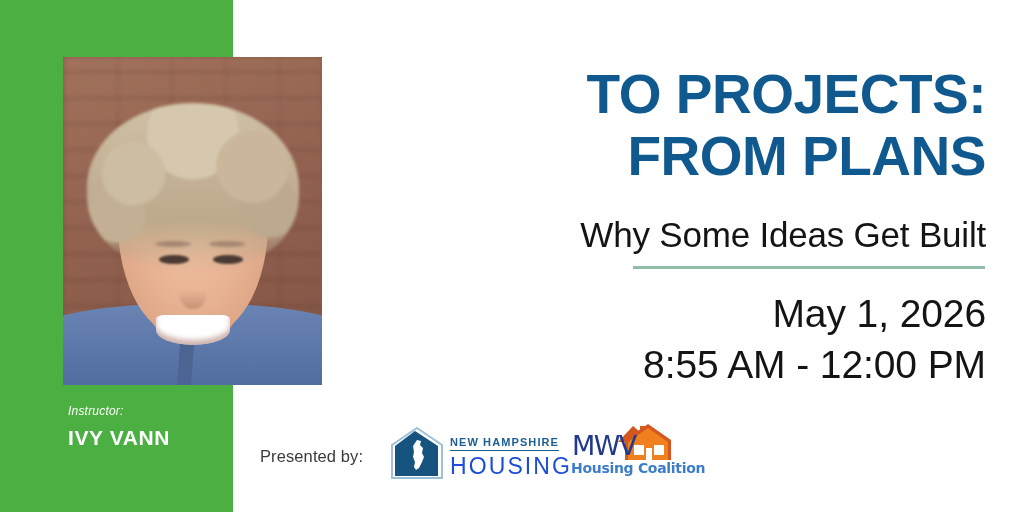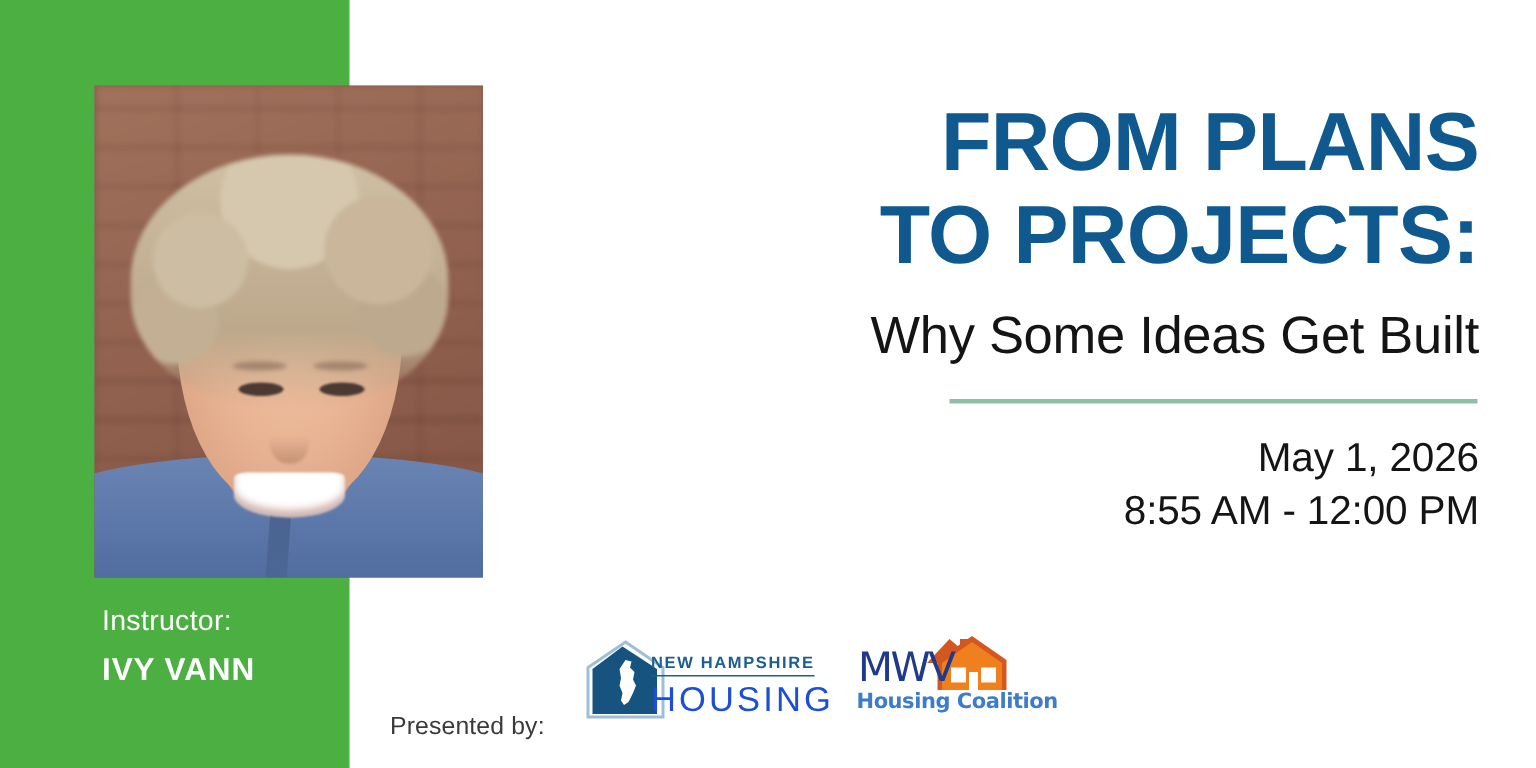--- a/index.html
+++ b/index.html
@@ -28,24 +28,25 @@
     background: #4caf42;
   }
   .instructor-block {
     position: absolute;
     left: 68px;
     top: 404px;
     width: 165px;
   }
   .instructor-label {
     color: #ffffff;
-    font-size: 19px;
+    font-size: 12px;
     font-weight: 400;
     letter-spacing: 0.2px;
     line-height: 1.2;
+    font-style: italic;
   }
   .instructor-name {
     color: #ffffff;
     font-size: 21px;
     font-weight: 700;
     letter-spacing: 0.6px;
     line-height: 1.2;
     margin-top: 7px;
   }
 
@@ -189,76 +190,75 @@
     letter-spacing: -0.5px;
     line-height: 1.12;
     text-transform: uppercase;
   }
   .subtitle {
     color: #141414;
     font-size: 35px;
     font-weight: 400;
     letter-spacing: -0.2px;
     line-height: 1.2;
-    margin-top: 16px;
+    margin-top: 27px;
   }
 
   .divider {
     position: absolute;
     left: 633px;
     top: 266px;
     width: 352px;
     height: 3px;
     background: #8fbda8;
   }
 
   .details-block {
     position: absolute;
     left: 560px;
     top: 288px;
     width: 426px;
     text-align: right;
   }
   .detail-line {
     color: #141414;
-    font-size: 27px;
+    font-size: 39px;
     font-weight: 400;
     letter-spacing: -0.1px;
     line-height: 1.31;
   }
 
   
   .presented-label {
     position: absolute;
     left: 260px;
     top: 447px;
     color: #3a3a3a;
     font-size: 16.5px;
     font-weight: 400;
     letter-spacing: 0.1px;
-    margin-top: 28px;
   }
 
   .nhh-logo {
     position: absolute;
     left: 390px;
     top: 424px;
     width: 158px;
     height: 58px;
   }
   .nhh-mark {
     position: absolute;
     left: 0;
     top: 2px;
     width: 54px;
     height: 54px;
   }
   .nhh-words {
     position: absolute;
-    left: 44px;
+    left: 60px;
     top: 8px;
   }
   .nhh-top {
     color: #1b5e92;
     font-size: 11px;
     font-weight: 700;
     letter-spacing: 1.1px;
     border-bottom: 1.6px solid #1b5e92;
     padding-bottom: 2px;
     display: inline-block;
@@ -328,22 +328,22 @@
     <div class="portrait-hair"></div>
     <div class="brow left"></div>
     <div class="brow right"></div>
     <div class="eye left"></div>
     <div class="eye right"></div>
     <div class="nose"></div>
     <div class="smile"></div>
   </div>
 
   <div class="title-block">
+    <div class="title-line">TO PROJECTS:</div>
     <div class="title-line">FROM PLANS</div>
-    <div class="title-line">TO PROJECTS:</div>
     <div class="subtitle">Why Some Ideas Get Built</div>
   </div>
 
   <div class="divider"></div>
 
   <div class="details-block">
     <div class="detail-line">May 1, 2026</div>
     <div class="detail-line">8:55 AM - 12:00 PM</div>
   </div>
 

